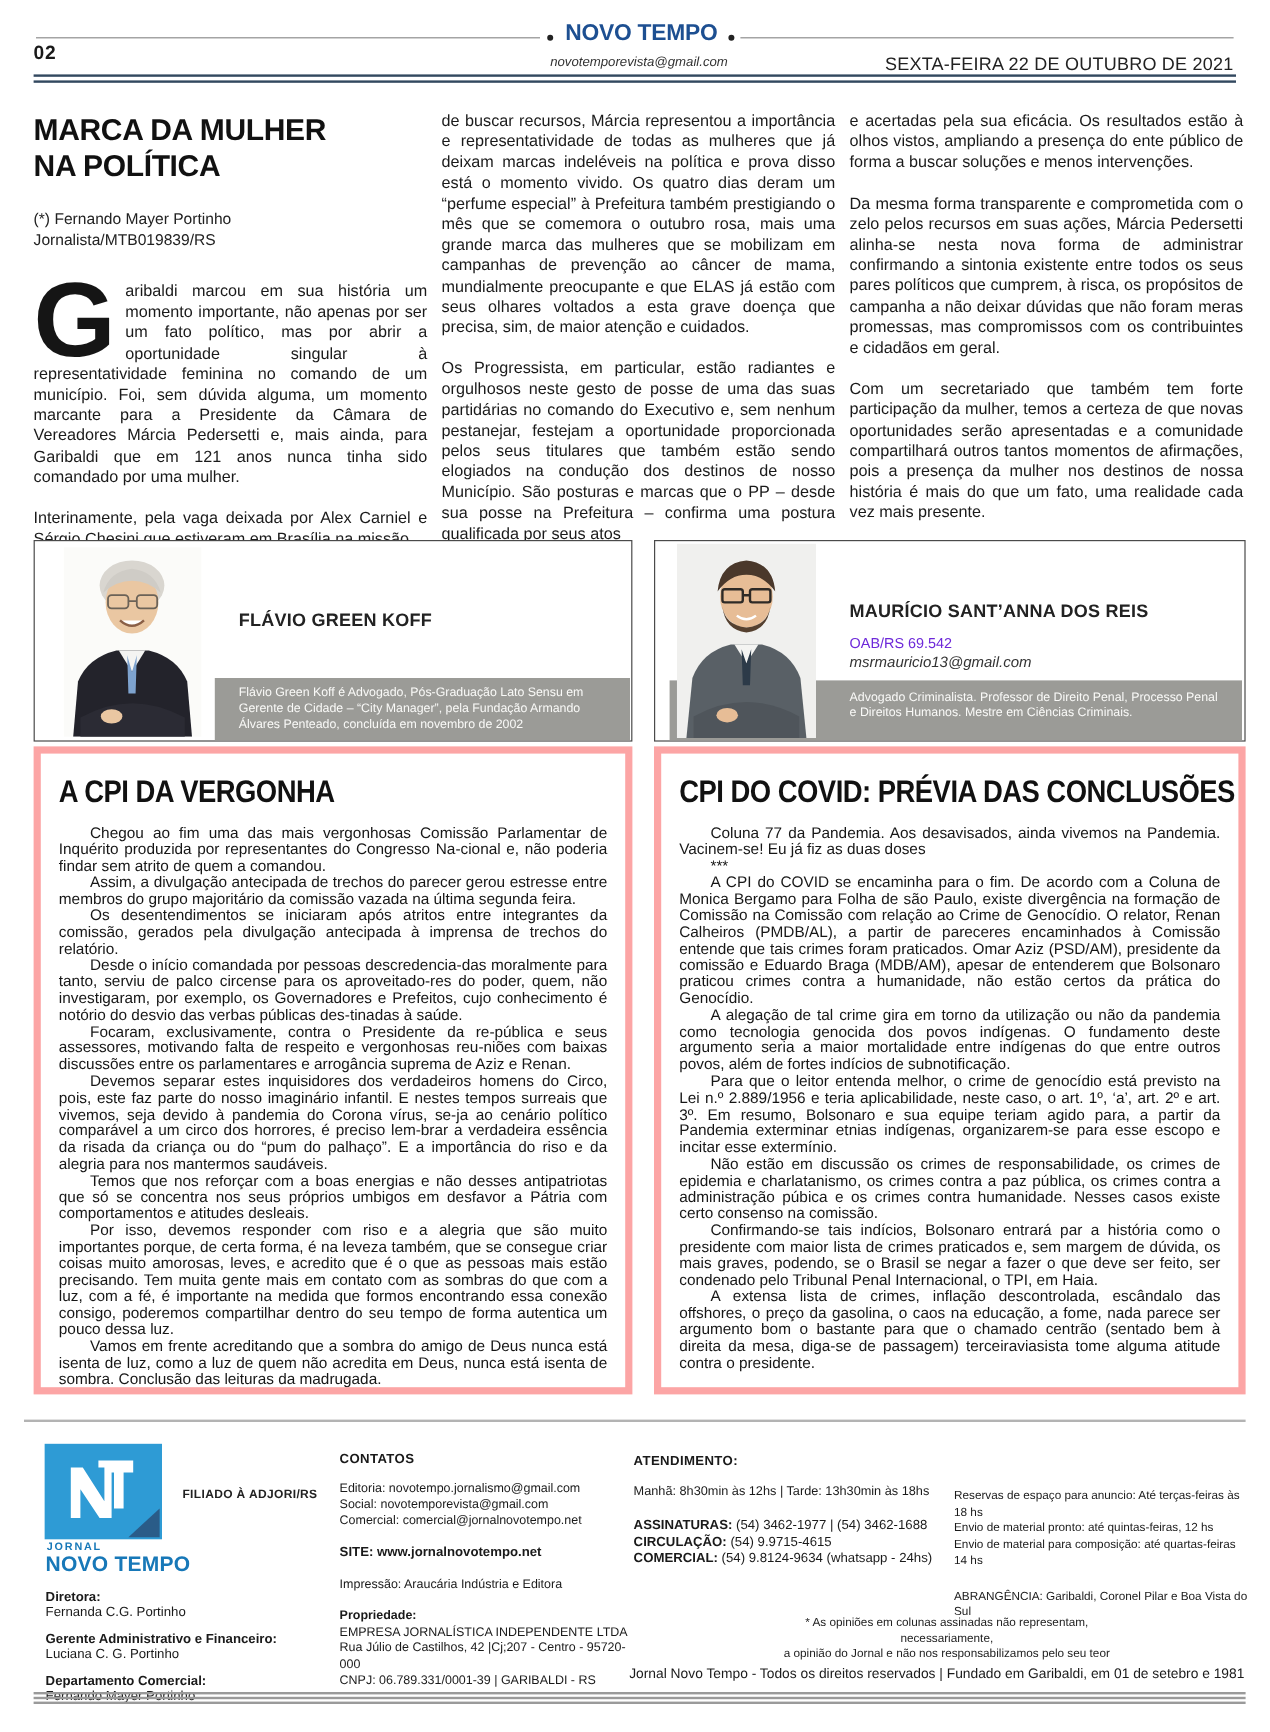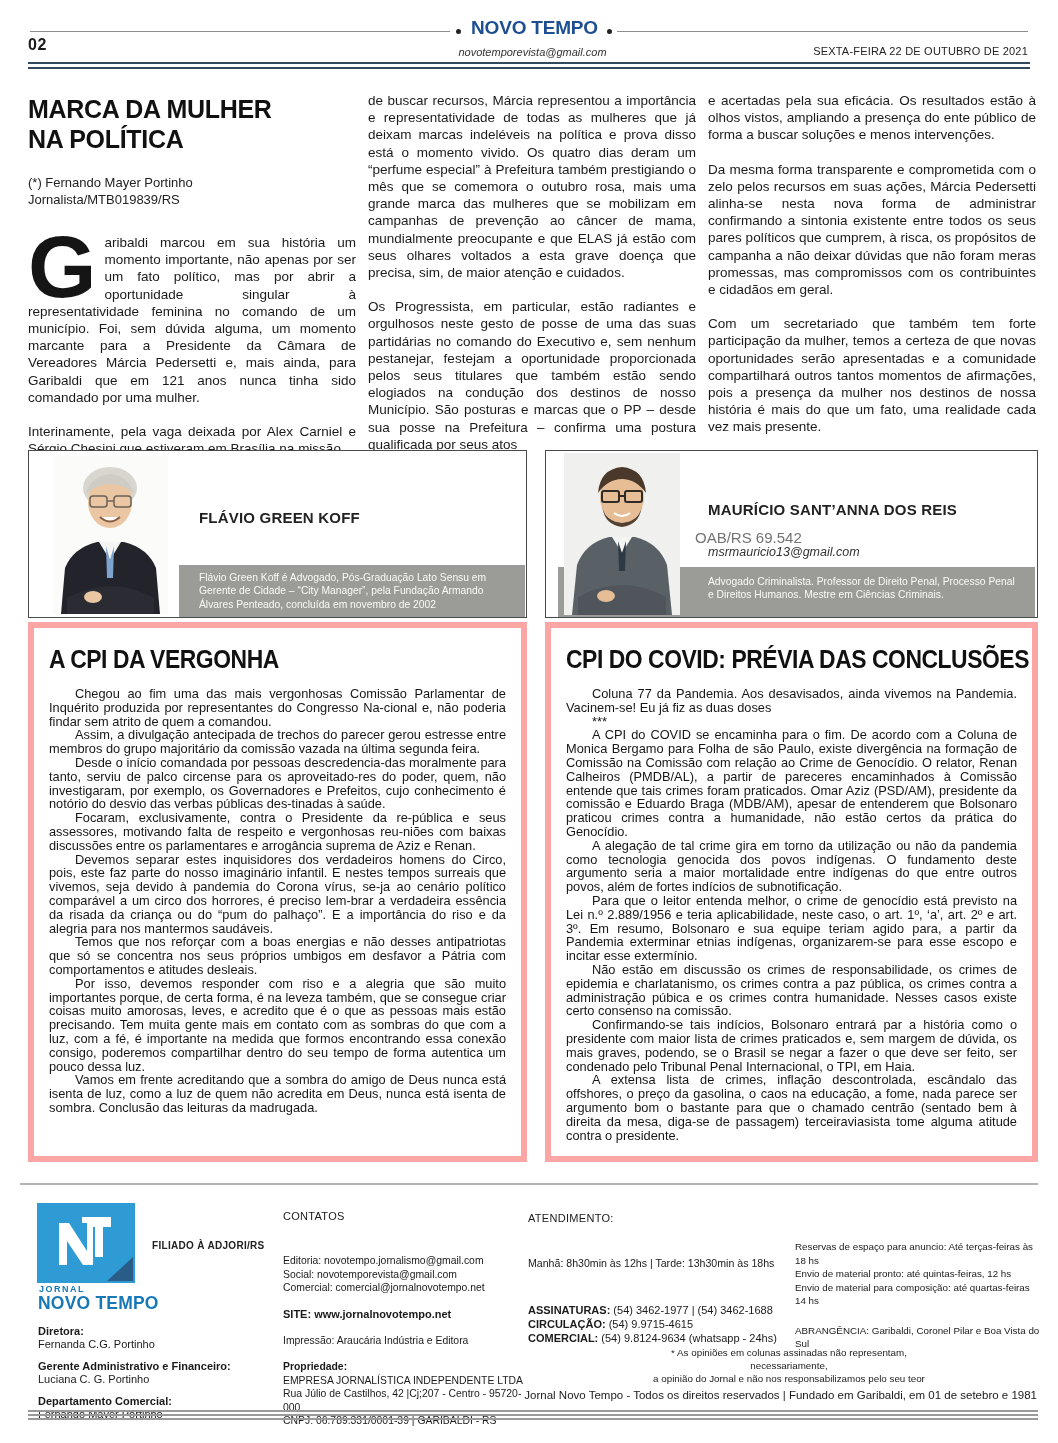--- a/index.html
+++ b/index.html
@@ -15,21 +15,21 @@
   .mast-rule { position:absolute; top:31px; height:1px; background:#8e8e8e; }
   .mast-rule.left  { left:30px;  width:420px; }
   .mast-rule.right { left:617px; width:411px; }
   .mast-dot { position:absolute; top:29px; width:5px; height:5px; border-radius:50%; background:#222; }
   .mast-dot.left  { left:456px; }
   .mast-dot.right { left:607px; }
   .mast-title { position:absolute; left:462px; top:17px; width:145px; text-align:center;
     font-size:19px; font-weight:700; color:#1d4f91; letter-spacing:-0.2px; }
   .mast-email { position:absolute; left:380px; top:46px; width:305px; text-align:center;
     font-size:11px; font-style:italic; color:#333; }
-  .mast-date { position:absolute; right:30px; top:45px; font-size:11px; letter-spacing:0.2px; color:#222; }
+  .mast-date { position:absolute; right:30px; top:45px; font-size:15px; letter-spacing:0.2px; color:#222; }
   .navy-rule { position:absolute; left:28px; right:28px; top:62px; height:3px;
     border-top:2px solid #32485f; border-bottom:2px solid #32485f; }
 
   
   .top-article { position:absolute; left:28px; top:92px; width:1008px; display:flex; gap:12px;justify-content:flex-end; }
   .top-article .col { width:328px; }
   .headline { margin:2px 0 20px 0; font-size:25px; line-height:30px; font-weight:700; letter-spacing:-0.3px; color:#111; }
   .byline { font-size:13px; line-height:17px; margin-bottom:26px; color:#222; }
   .bodytext { margin:0; font-size:13.5px; line-height:17.2px; text-align:justify; }
   .bodytext.gap { margin-top:17px; }
@@ -40,21 +40,21 @@
   #card-koff { left:28px; width:499px; }
   #card-reis { left:545px; width:493px;padding-left:17px; }
   .photo { position:absolute; z-index:2; }
   #card-koff .photo { left:24px; top:5px; width:115px; height:158px; }
   #card-reis .photo { left:18px; top:2px; width:116px; height:162px; }
   .author-name { position:absolute; font-weight:700; font-size:15px; letter-spacing:0.2px; color:#222; }
   #card-koff .author-name { left:170px; top:58px; }
   #card-reis .author-name { left:162px; top:50px; }
   .author-email { position:absolute; font-size:12.5px; color:#333; }
   #card-koff .author-email { left:164px; top:90px;margin-top:36px; }
-  .author-oab { position:absolute; left:149px; top:78px; font-size:15px; color:#737373; }
+  .author-oab { position:absolute; left:162px; top:78px; font-size:12px; color:#6d28d9; }
   #card-reis .author-email { left:162px; top:94px; font-style:italic; }
   .bio-band { position:absolute; background:#9b9b97; color:#fafaf8; font-size:10.3px; line-height:13.4px;
     box-sizing:border-box; z-index:1; }
   #card-koff .bio-band { left:150px; right:1px; top:114px; height:52px; padding:6px 10px 0 20px; }
   #card-reis .bio-band { left:12px; right:2px; top:116px; height:50px; padding:8px 12px 0 150px; }
 
   
   .article-box { position:absolute; top:622px; height:540px; border:6px solid #fca5a5; background:#fff;
     box-sizing:border-box; padding:12px 15px; overflow:hidden; }
   #box-vergonha { left:28px; width:499px; }
@@ -66,26 +66,26 @@
   
   .sep-line { position:absolute; left:20px; right:20px; top:1183px; height:2px; background:#b3b3b3; }
   .logo-box { position:absolute; left:37px; top:1203px; width:98px; height:80px; }
   .affiliation { position:absolute; left:152px; top:1240px; font-size:10px; font-weight:700; letter-spacing:0.3px; color:#222; }
   .logo-jornal { position:absolute; left:39px; top:1284px; font-size:9px; font-weight:700; color:#1778b8; letter-spacing:1.5px; }
   .logo-name { position:absolute; left:38px; top:1293px; font-size:17.5px; font-weight:700; color:#1778b8; letter-spacing:0.2px; }
   .staff { position:absolute; left:38px; top:1325px; font-size:11px; line-height:13px; }
   .staff .entry { margin-bottom:9px; }
   .staff .role { font-weight:700; }
   .fcol-contacts { position:absolute; left:283px; top:1210px; width:245px; font-size:10.4px; line-height:13.4px; }
-  .fcol-heading { font-size:11px; font-weight:400; letter-spacing:0.3px; margin-bottom:31px; }
+  .fcol-heading { font-size:11px; font-weight:700; letter-spacing:0.3px; margin-bottom:11px; }
   .fcol-contacts .site { font-weight:700; font-size:11px; margin:13px 0; }
   .fcol-contacts .printing { margin:13px 0; }
   .fcol-contacts .prop-label { font-weight:700; margin-top:13px; }
   .fcol-service { position:absolute; left:528px; top:1212px; width:255px; font-size:10.6px; line-height:13.5px; }
-  .fcol-service .hours { margin-bottom:34px; }
+  .fcol-service .hours { margin-bottom:15px; }
   .fcol-service .phone { font-size:11px; line-height:13.8px; }
   .fcol-service .phone .lbl { font-weight:700; }
   .fcol-deadlines { position:absolute; left:795px; top:1240px; width:245px; font-size:9.8px; line-height:13.5px; }
   .fcol-deadlines .coverage { margin-top:16px; }
   .disclaimer { position:absolute; left:638px; top:1346px; width:302px; text-align:center;
     font-size:9.8px; line-height:13px; color:#222; }
   .copyright { position:absolute; right:21px; top:1389px; font-size:11.5px; color:#1a1a1a; }
   .bottom-rule { position:absolute; left:28px; right:20px; top:1410px; height:6px;
     border-top:2px solid #9a9a9a; border-bottom:2px solid #9a9a9a; }
   .bottom-rule::after { content:""; display:block; height:2px; background:#9a9a9a; margin-top:2px; }
@@ -174,20 +174,21 @@
     <div class="author-email">msrmauricio13@gmail.com</div>
     <div class="bio-band">Advogado Criminalista. Professor de Direito Penal, Processo Penal e Direitos Humanos. Mestre em Ciências Criminais.</div>
   </div>
 
   <div class="article-box" id="box-vergonha">
     <h2 class="box-headline">A CPI DA VERGONHA</h2>
     <div class="cpi">
 
     <p>Chegou ao fim uma das mais vergonhosas Comissão Parlamentar de Inquérito produzida por representantes do Congresso Na-cional e, não poderia findar sem atrito de quem a comandou.</p>
         <p>Assim, a divulgação antecipada de trechos do parecer gerou estresse entre membros do grupo majoritário da comissão vazada na última segunda feira.</p>
+        <p>Os desentendimentos se iniciaram após atritos entre integrantes da comissão, gerados pela divulgação antecipada à imprensa de trechos do relatório.</p>
         <p>Desde o início comandada por pessoas descredencia-das moralmente para tanto, serviu de palco circense para os aproveitado-res do poder, quem, não investigaram, por exemplo, os Governadores e Prefeitos, cujo conhecimento é notório do desvio das verbas públicas des-tinadas à saúde.</p>
         <p>Focaram, exclusivamente, contra o Presidente da re-pública e seus assessores, motivando falta de respeito e vergonhosas reu-niões com baixas discussões entre os parlamentares e arrogância suprema de Aziz e Renan.</p>
         <p>Devemos separar estes inquisidores dos verdadeiros homens do Circo, pois, este faz parte do nosso imaginário infantil. E nestes tempos surreais que vivemos, seja devido à pandemia do Corona vírus, se-ja ao cenário político comparável a um circo dos horrores, é preciso lem-brar a verdadeira essência da risada da criança ou do “pum do palhaço”. E a importância do riso e da alegria para nos mantermos saudáveis.</p>
         <p>Temos que nos reforçar com a boas energias e não desses antipatriotas que só se concentra nos seus próprios umbigos em desfavor a Pátria com comportamentos e atitudes desleais.</p>
         <p>Por isso, devemos responder com riso e a alegria que são muito importantes porque, de certa forma, é na leveza também, que se consegue criar coisas muito amorosas, leves, e acredito que é o que as pessoas mais estão precisando. Tem muita gente mais em contato com as sombras do que com a luz, com a fé, é importante na medida que formos encontrando essa conexão consigo, poderemos compartilhar dentro do seu tempo de forma autentica um pouco dessa luz.</p>
         <p>Vamos em frente acreditando que a sombra do amigo de Deus nunca está isenta de luz, como a luz de quem não acredita em Deus, nunca está isenta de sombra. Conclusão das leituras da madrugada.</p>
       </div>
   </div>
 
   <div class="article-box" id="box-covid">

